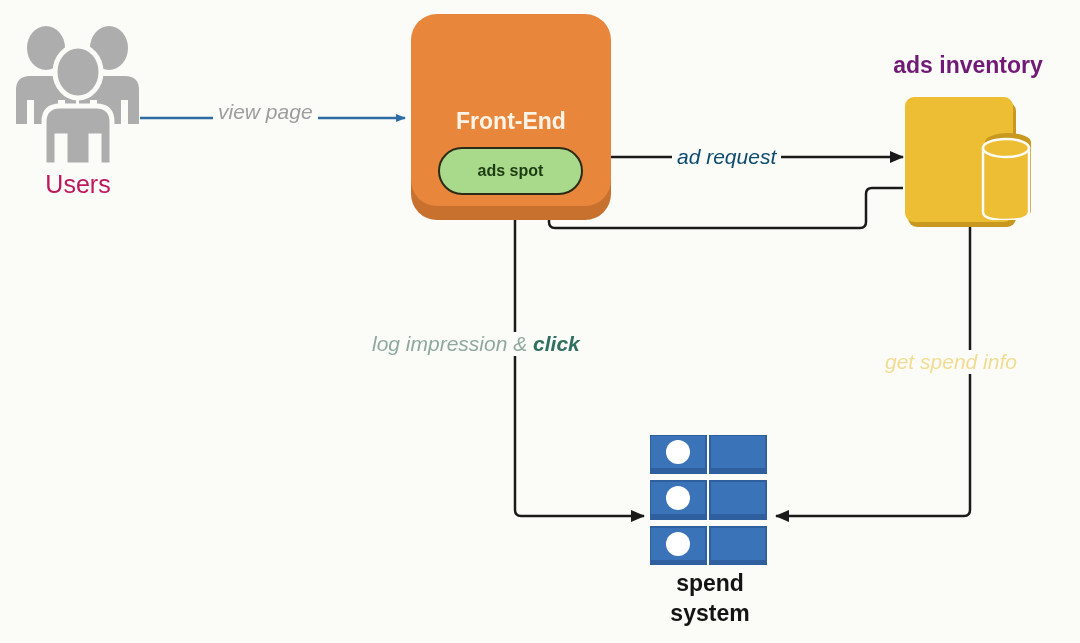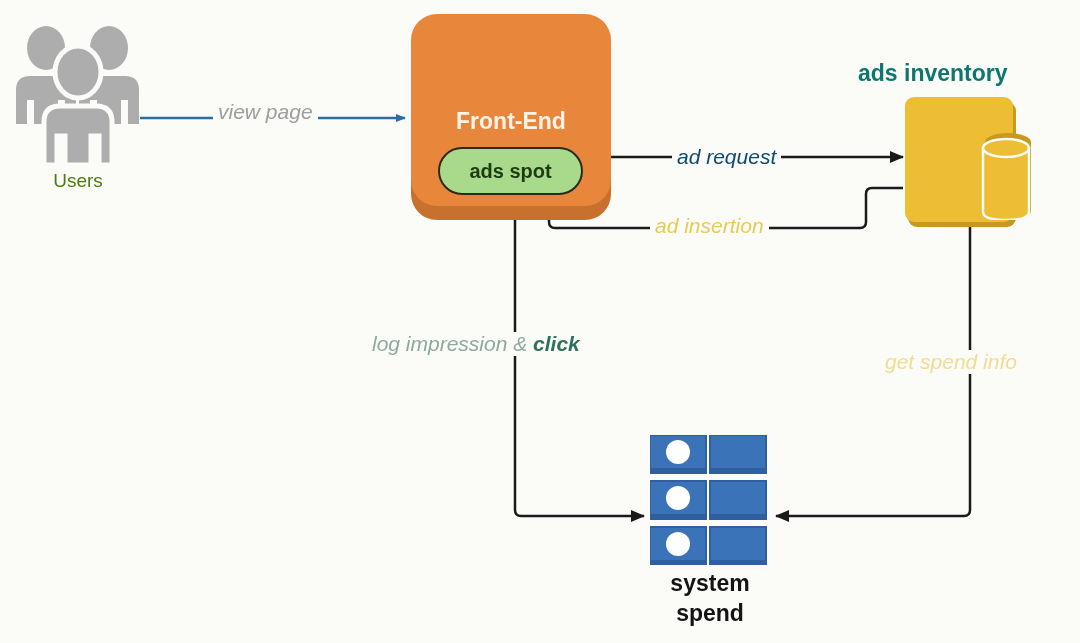--- a/index.html
+++ b/index.html
@@ -32,22 +32,22 @@
     top: 24px;
     width: 140px;
     height: 145px;
   }
   #users-label {
     position: absolute;
     left: 8px;
     top: 170px;
     width: 140px;
     text-align: center;
-    font-size: 19px;
-    color: #4d7c0f;
+    font-size: 25px;
+    color: #be185d;
     letter-spacing: 0px;
   }
 
   
   #frontend-node {
     position: absolute;
     left: 411px;
     top: 14px;
     width: 200px;
     height: 206px;
@@ -88,34 +88,35 @@
     height: 48px;
     background: #a9d98b;
     border: 2px solid #2b2b17;
     border-radius: 26px;
     box-sizing: border-box;
     display: flex;
     align-items: center;
     justify-content: center;
   }
   #ads-spot-label {
-    font-size: 20px;
+    font-size: 16px;
     font-weight: bold;
     color: #1c3b12;
   }
 
   
   #inventory-title {
     position: absolute;
     left: 858px;
-    top: 60px;
+    top: 52px;
     width: 220px;
+    text-align: center;
     font-size: 23px;
     font-weight: bold;
-    color: #0f766e;
+    color: #701a75;
   }
   #inventory-node {
     position: absolute;
     left: 905px;
     top: 97px;
     width: 130px;
     height: 130px;
   }
   #inventory-square {
     position: absolute;
@@ -282,27 +283,26 @@
       <rect x="60" y="79" width="56" height="6" fill="#2f5f9e"></rect>
 
       <rect x="0" y="92" width="56" height="38" fill="#3b73b9" stroke="#2f5f9e" stroke-width="2"></rect>
       <circle cx="28" cy="109" r="12" fill="#ffffff"></circle>
       <rect x="0" y="125" width="56" height="5" fill="#2f5f9e"></rect>
       <rect x="60" y="92" width="56" height="38" fill="#3b73b9" stroke="#2f5f9e" stroke-width="2"></rect>
       <rect x="60" y="125" width="56" height="5" fill="#2f5f9e"></rect>
     </svg>
   </div>
   <div id="spend-title">
+    <div>spend</div>
     <div>system</div>
-    <div>spend</div>
   </div>
 
   <div class="edge-label" id="label-view-page">view page</div>
 
   <div class="edge-label" id="label-ad-request">ad request</div>
 
-  <div class="edge-label" id="label-ad-insertion">ad insertion</div>
 
   <div class="edge-label" id="label-get-spend-info">get spend info</div>
 
   <div class="edge-label" id="label-log-impression"><span>log impression &amp; </span><b>click</b></div>
 
 </div>
 
 </body></html>

